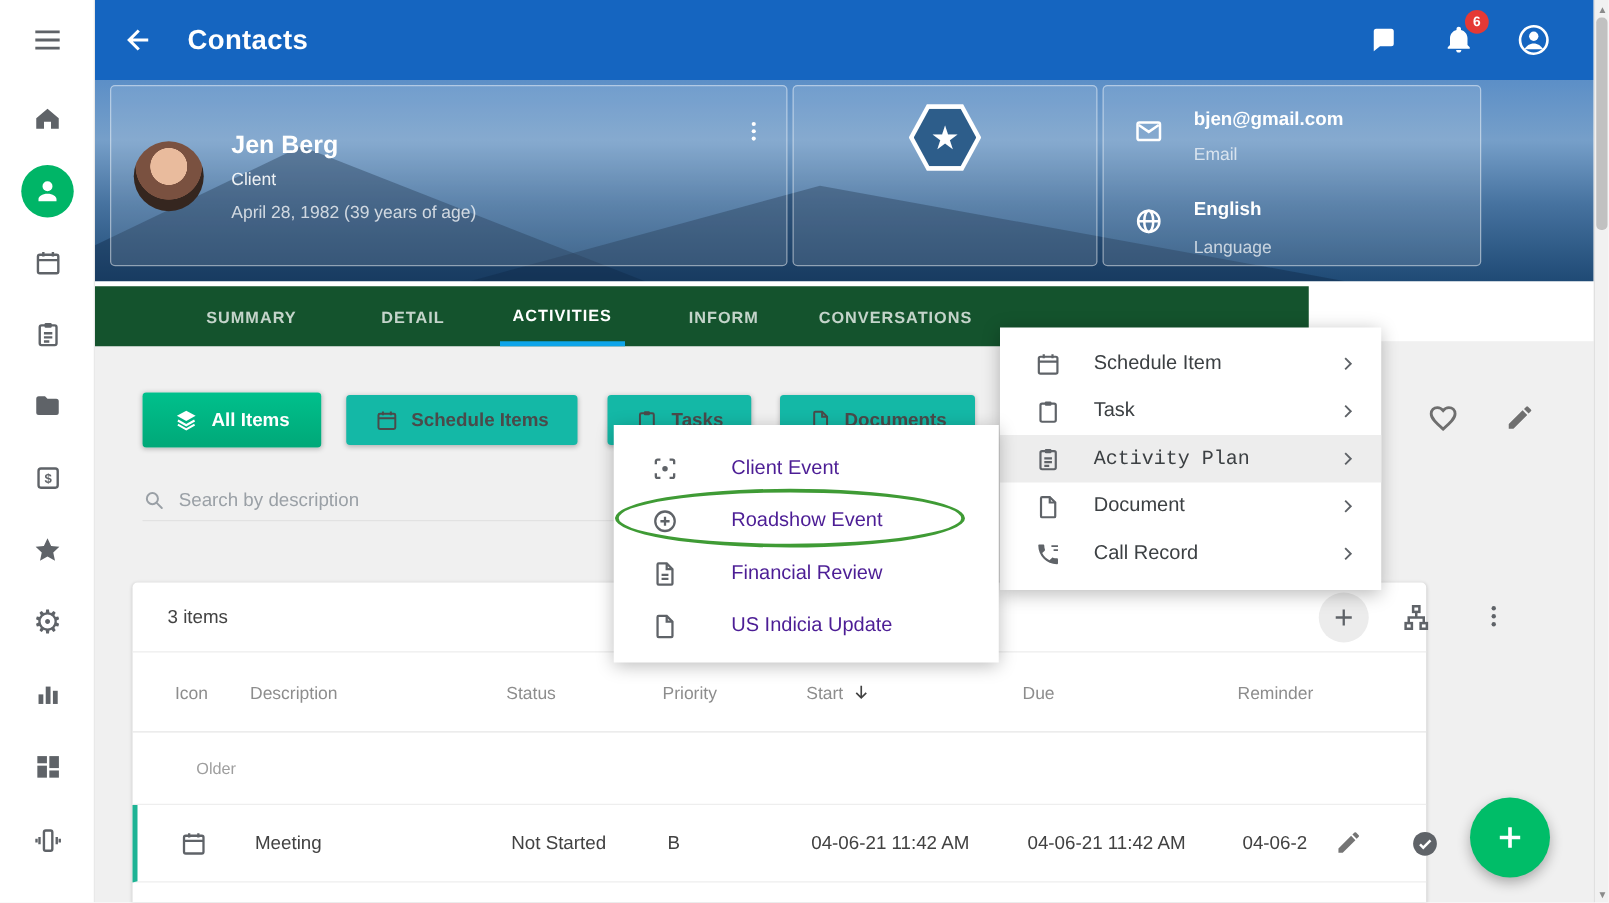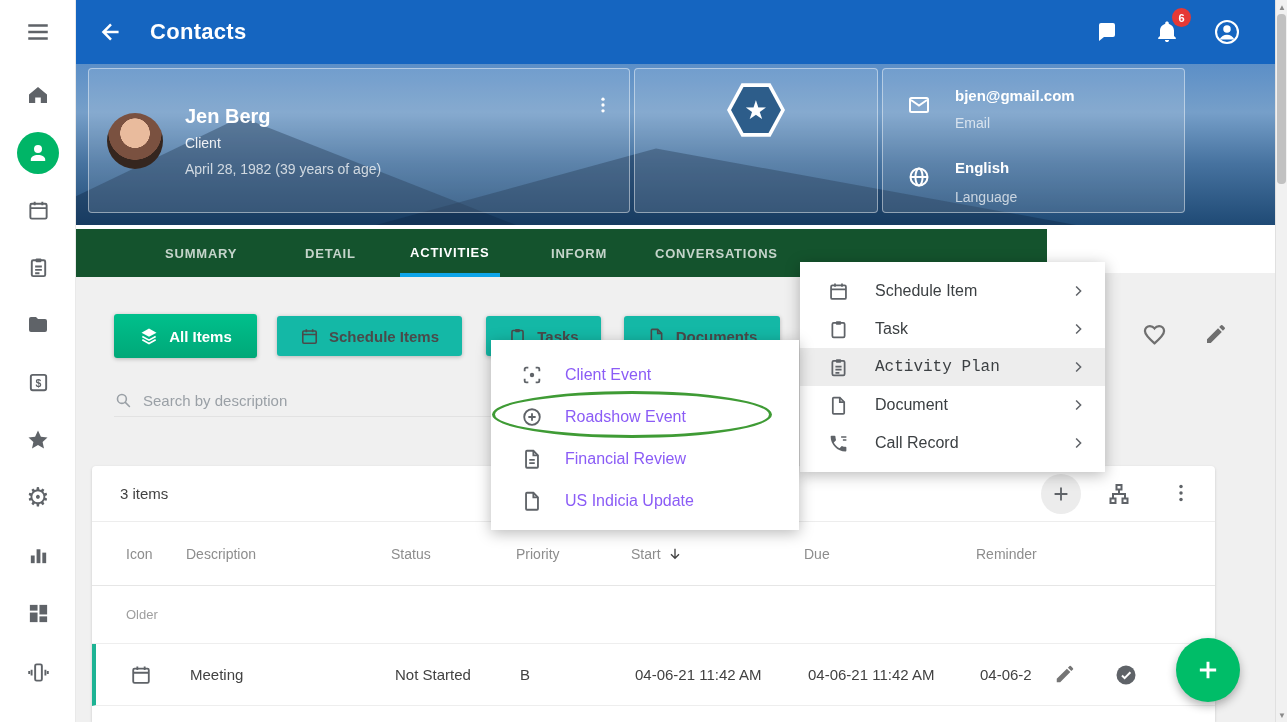--- a/index.html
+++ b/index.html
@@ -60,45 +60,45 @@
   .btn-sched { left:201px; width:185px; }
   .btn-tasks { left:410px; width:115px; }
   .btn-docs  { left:548px; width:156px; }
   .tool-icon { position:absolute; color:#6f6f6f; cursor:pointer; }
 
   .search-row { position:absolute; left:38px; top:112px; width:540px; height:32px; border-bottom:1px solid #e2e2e2; display:flex; align-items:center; gap:10px; color:#9aa0a6; }
   .search-row input { border:none; outline:none; background:transparent; font-family:"Liberation Sans", sans-serif; font-size:15px; color:#5f6368; width:460px; }
   .search-row input::placeholder { color:#9aa0a6; }
 
   
-  .list-card { position:absolute; left:16px; top:193px; width:1123px; height:256px; background:#fff; border-radius:4px 4px 0 0; box-shadow:0 1px 3px rgba(0,0,0,.16); }
+  .list-card { position:absolute; left:30px; top:193px; width:1035px; height:256px; background:#fff; border-radius:4px 4px 0 0; box-shadow:0 1px 3px rgba(0,0,0,.16); }
   .card-head { position:relative; height:56px; border-bottom:1px solid #ededed; }
   .items-count { position:absolute; left:28px; top:19px; font-size:15px; color:#424242; }
   .plus-circle { position:absolute; left:949px; top:8px; width:40px; height:40px; border-radius:50%; background:#ececec; display:flex; align-items:center; justify-content:center; color:#5f6368; cursor:pointer; }
   .hier-btn { position:absolute; left:1015px; top:16px; color:#5f6368; cursor:pointer; }
   .dots-btn { position:absolute; left:1078px; top:16px; color:#5f6368; cursor:pointer; }
 
   .col-head { position:relative; height:64px; border-bottom:1px solid #e6e6e6; display:grid; grid-template-columns:60px 205px 125px 115px 173px 172px auto; padding-left:34px; align-items:center; color:#8d8d8d; font-size:14px; }
   .col-start { display:flex; align-items:center; gap:6px; color:#8d8d8d; }
   .col-start .arrow { color:#424242; }
-  .group-row { height:58px; display:flex; align-items:center; padding-left:34px; color:#9e9e9e; font-size:13px; border-bottom:1px solid #eeeeee; }
+  .group-row { height:58px; display:flex; align-items:center; padding-left:51px; color:#9e9e9e; font-size:13px; border-bottom:1px solid #eeeeee; }
   .data-row { position:relative; height:62px; border-bottom:1px solid #eeeeee; display:grid; grid-template-columns:60px 205px 125px 115px 173px 172px auto; padding-left:34px; align-items:center; color:#424242; font-size:15px; border-left:4px solid #1db394; cursor:pointer; }
   .row-icon { color:#5f6368; }
   .row-act { position:absolute; top:19px; color:#757575; cursor:pointer; }
 
   
   .menu { position:absolute; background:#fff; box-shadow:0 3px 14px rgba(0,0,0,.28); z-index:20; }
   .add-menu { left:800px; top:262px; width:305px; padding:10px 0; }
   .add-menu .mi { height:38px; display:flex; align-items:center; padding:0 18px 0 28px; cursor:pointer; color:#3c4043; font-size:16px; }
   .add-menu .mi.hl { background:#ededed;font-family:Liberation Mono, monospace; }
   .add-menu .mi .mi-icon { color:#5f6368; margin-right:26px; }
   .add-menu .mi .mi-label { flex:1; }
   .add-menu .mi .mi-chev { color:#5f6368; }
   .sub-menu { left:491px; top:340px; width:308px; padding:14px 0 8px 0; }
-  .sub-menu .mi { height:42px; display:flex; align-items:center; padding:0 18px 0 30px; cursor:pointer; color:#8b5cf6; font-size:16px; }
+  .sub-menu .mi { height:42px; display:flex; align-items:center; padding:0 18px 0 30px; cursor:pointer; color:#4c1d95; font-size:16px;gap:20px; }
   .sub-menu .mi .mi-icon { color:#5f6368; margin-right:22px; }
 
   .annotation { position:absolute; left:492px; top:391px; width:280px; height:47px; border:3px solid #3f9b35; border-radius:50%; z-index:22; pointer-events:none; }
 
   
   .fab { position:absolute; left:1176px; top:638px; width:64px; height:64px; border-radius:50%; background:#00bd68; display:flex; align-items:center; justify-content:center; color:#fff; box-shadow:0 4px 10px rgba(0,0,0,.3); z-index:25; cursor:pointer; }
 
   
   .scrollbar { position:absolute; right:0; top:0; width:12px; height:722px; background:#f1f1f1; border-left:1px solid #e0e0e0; z-index:40; }
   .sb-arrow { position:absolute; left:0; width:12px; height:14px; display:flex; align-items:center; justify-content:center; font-size:8px; color:#8a8a8a; cursor:pointer; }

